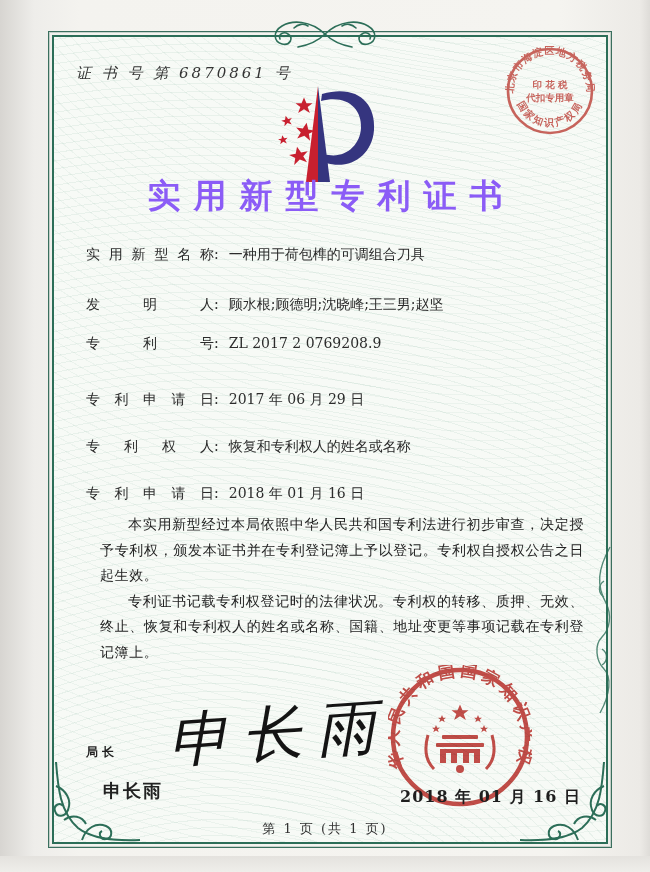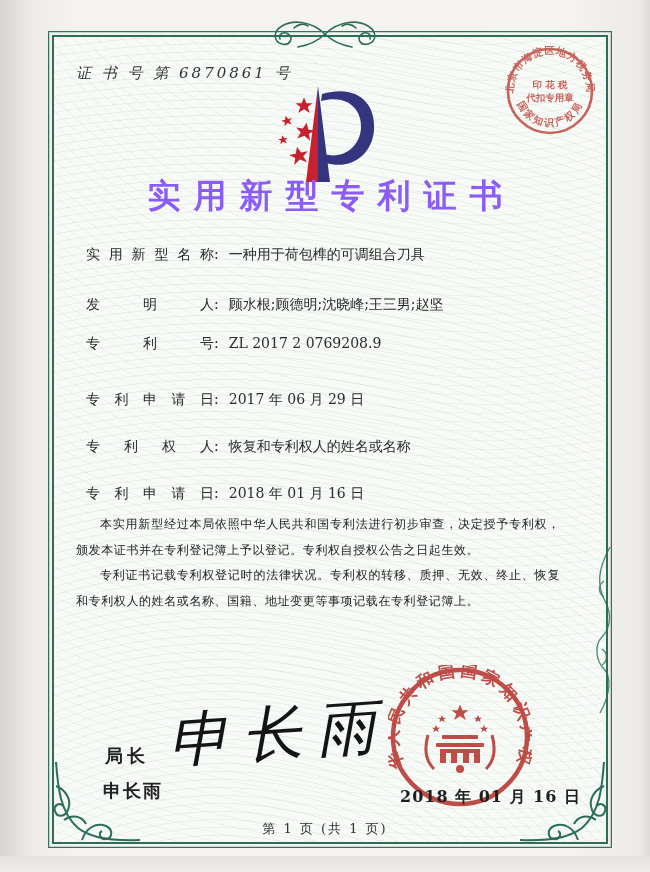--- a/index.html
+++ b/index.html
@@ -23,24 +23,24 @@
   }
   .ornament{position:absolute;pointer-events:none;}
   
   .cert-no{position:absolute;left:76px;top:64px;font-size:15px;letter-spacing:3px;color:#333;font-style:italic;}
   .title{position:absolute;left:0;top:174px;width:650px;text-align:center;
     font-size:33px;font-weight:bold;letter-spacing:13px;color:#8b5cf6;text-indent:13px;}
   .field{position:absolute;left:86px;font-size:14px;color:#2b2b2b;white-space:nowrap;}
   .fl{display:inline-block;width:128px;text-align:justify;text-align-last:justify;}
   .fc{margin-right:10px;}
   .f0{top:246px}.f1{top:296px}.f2{top:335px}.f3{top:391px}.f4{top:438px}.f5{top:485px}
-  .body-text{position:absolute;left:76px;top:512px;width:484px;
-    font-size:12px;line-height:25.5px;letter-spacing:.6px;color:#232323;text-align:justify;}
+  .body-text{position:absolute;left:100px;top:512px;width:484px;
+    font-size:14px;line-height:25.5px;letter-spacing:.6px;color:#232323;text-align:justify;}
   .body-text p{margin:0;text-indent:2em;}
-  .director-title{position:absolute;left:105px;top:744px;font-size:18px;letter-spacing:4px;
+  .director-title{position:absolute;left:86px;top:744px;font-size:12px;letter-spacing:4px;
     font-family:"DejaVu Sans","Liberation Sans",sans-serif;font-weight:600;color:#222;text-align:center;}
   .director-name{position:absolute;left:103px;top:779px;font-size:18px;letter-spacing:2px;
     font-family:"DejaVu Sans","Liberation Sans",sans-serif;font-weight:600;color:#222;}
   .signature{position:absolute;left:168px;top:694px;font-size:60px;color:#141414;
     font-style:italic;letter-spacing:14px;transform:rotate(-4deg);white-space:nowrap;
     font-weight:500;}
   .issue-date{position:absolute;left:400px;top:787px;font-size:16px;font-weight:600;
     color:#1e1e1e;letter-spacing:1px;z-index:5;}
   .footer{position:absolute;left:0;top:820px;width:650px;text-align:center;
     font-size:13px;letter-spacing:2px;color:#333;}

